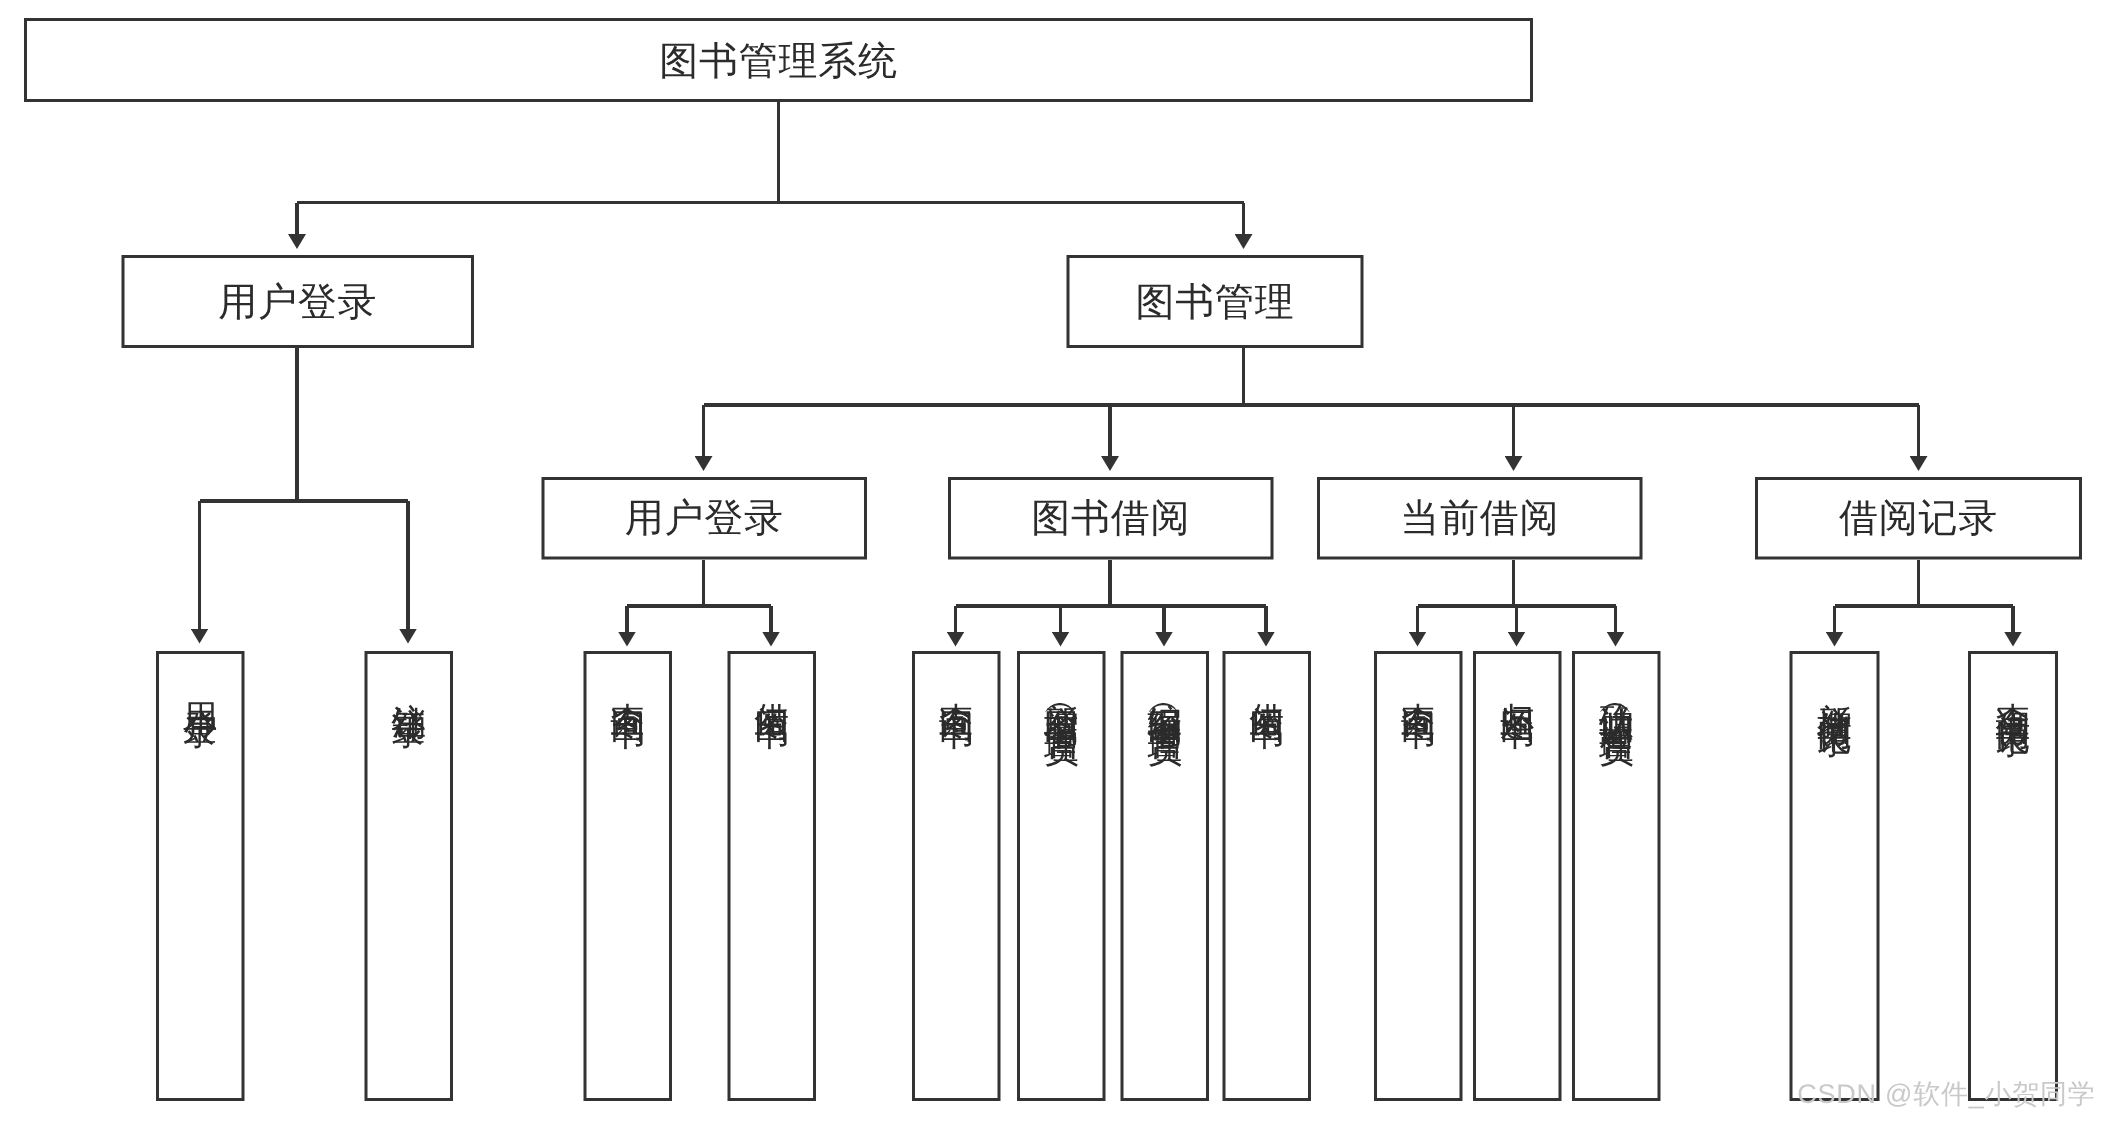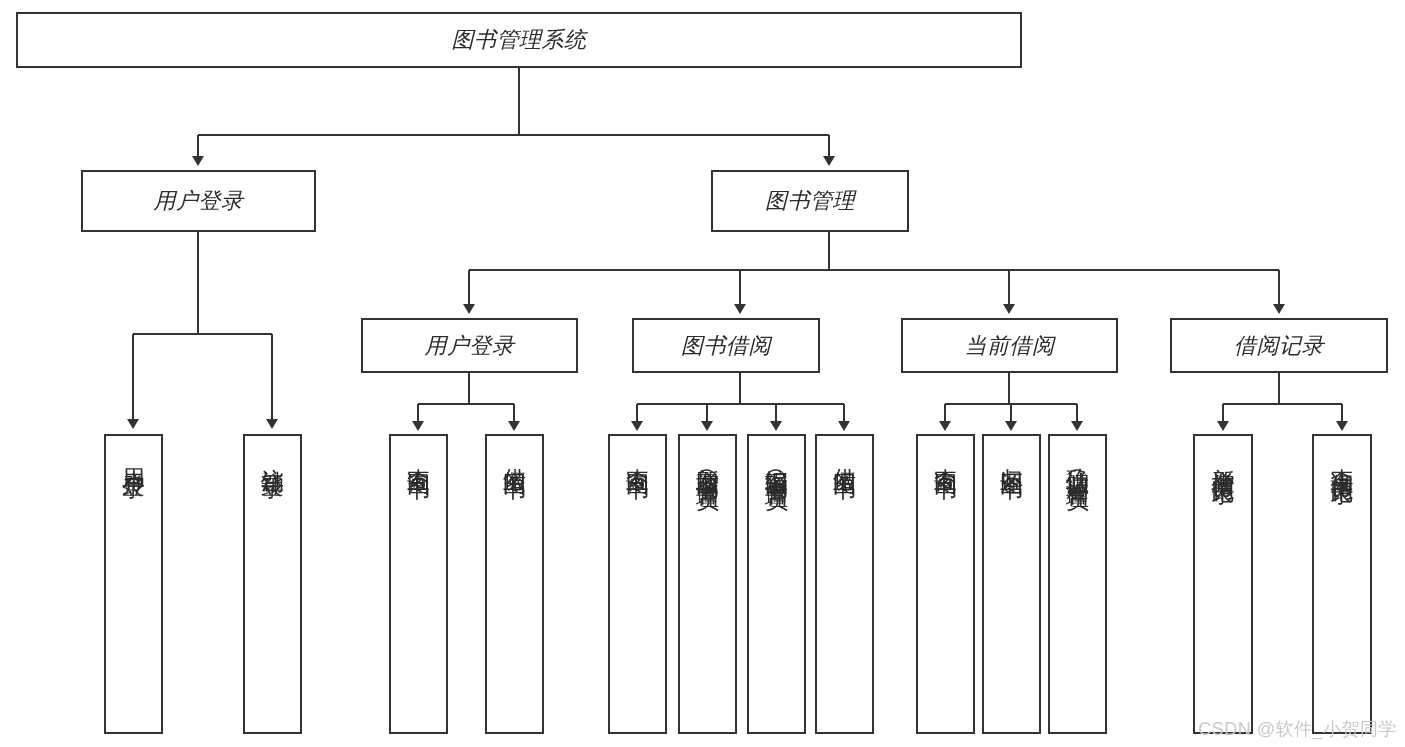--- a/index.html
+++ b/index.html
@@ -34,23 +34,22 @@
     justify-content: center;
     color: #2b2b2b;
     text-align: center;
   }
   .node .label {
     display: block;
     line-height: 1.18;
     letter-spacing: 0.5px;
   }
   .node.horiz .label {
-    font-size: 22px;
+    font-size: 26px;
     white-space: nowrap;
-    font-style: italic;
   }
   .node.vert {
     align-items: flex-start;
     justify-content: center;
     padding-top: 14px;
   }
   .node.vert .label {
     writing-mode: vertical-rl;
     text-orientation: upright;
     font-size: 23px;
@@ -130,24 +129,24 @@
   <div class="node horiz" style="left:81px; top:170px; width:235px; height:62px;">
     <span class="label">用户登录</span>
   </div>
   <div class="node horiz" style="left:711px; top:170px; width:198px; height:62px;">
     <span class="label">图书管理</span>
   </div>
 
   <div class="node horiz" style="left:361px; top:318px; width:217px; height:55px;">
     <span class="label">用户登录</span>
   </div>
-  <div class="node horiz" style="left:632px; top:318px; width:188px; height:55px;">
+  <div class="node horiz" style="left:632px; top:318px; width:217px; height:55px;">
     <span class="label">图书借阅</span>
   </div>
-  <div class="node horiz" style="left:901px; top:318px; width:217px; height:55px;">
+  <div class="node horiz" style="left:878px; top:318px; width:217px; height:55px;">
     <span class="label">当前借阅</span>
   </div>
   <div class="node horiz" style="left:1170px; top:318px; width:218px; height:55px;">
     <span class="label">借阅记录</span>
   </div>
 
   <div class="node vert" style="left:104px; top:434px; width:59px; height:300px;">
     <span class="label">用户登录</span>
   </div>
   <div class="node vert" style="left:243px; top:434px; width:59px; height:300px;">

